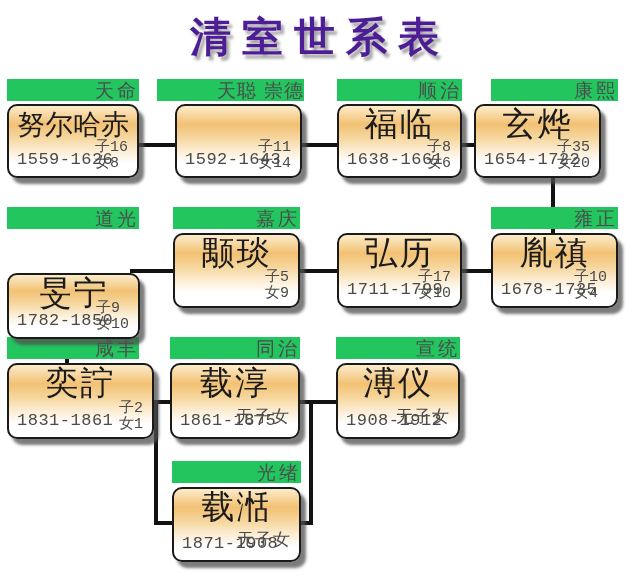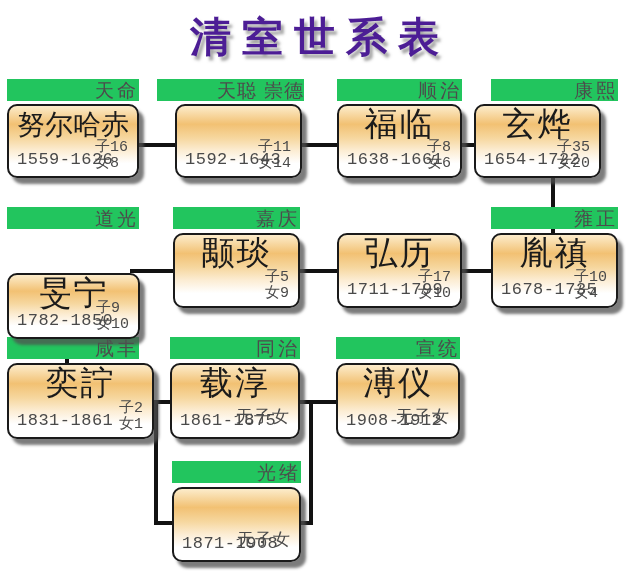--- a/index.html
+++ b/index.html
@@ -206,17 +206,18 @@
     <div class="nochild">无子女</div>
   </div>
 
   <div class="box b11">
     <div class="name">溥仪</div>
     <div class="years">1908-1912</div>
     <div class="nochild">无子女</div>
   </div>
 
   <div class="box b12">
+    <div class="name">载湉</div>
     <div class="years">1871-1908</div>
     <div class="nochild">无子女</div>
   </div>
 
 </div>
 
 </body></html>

